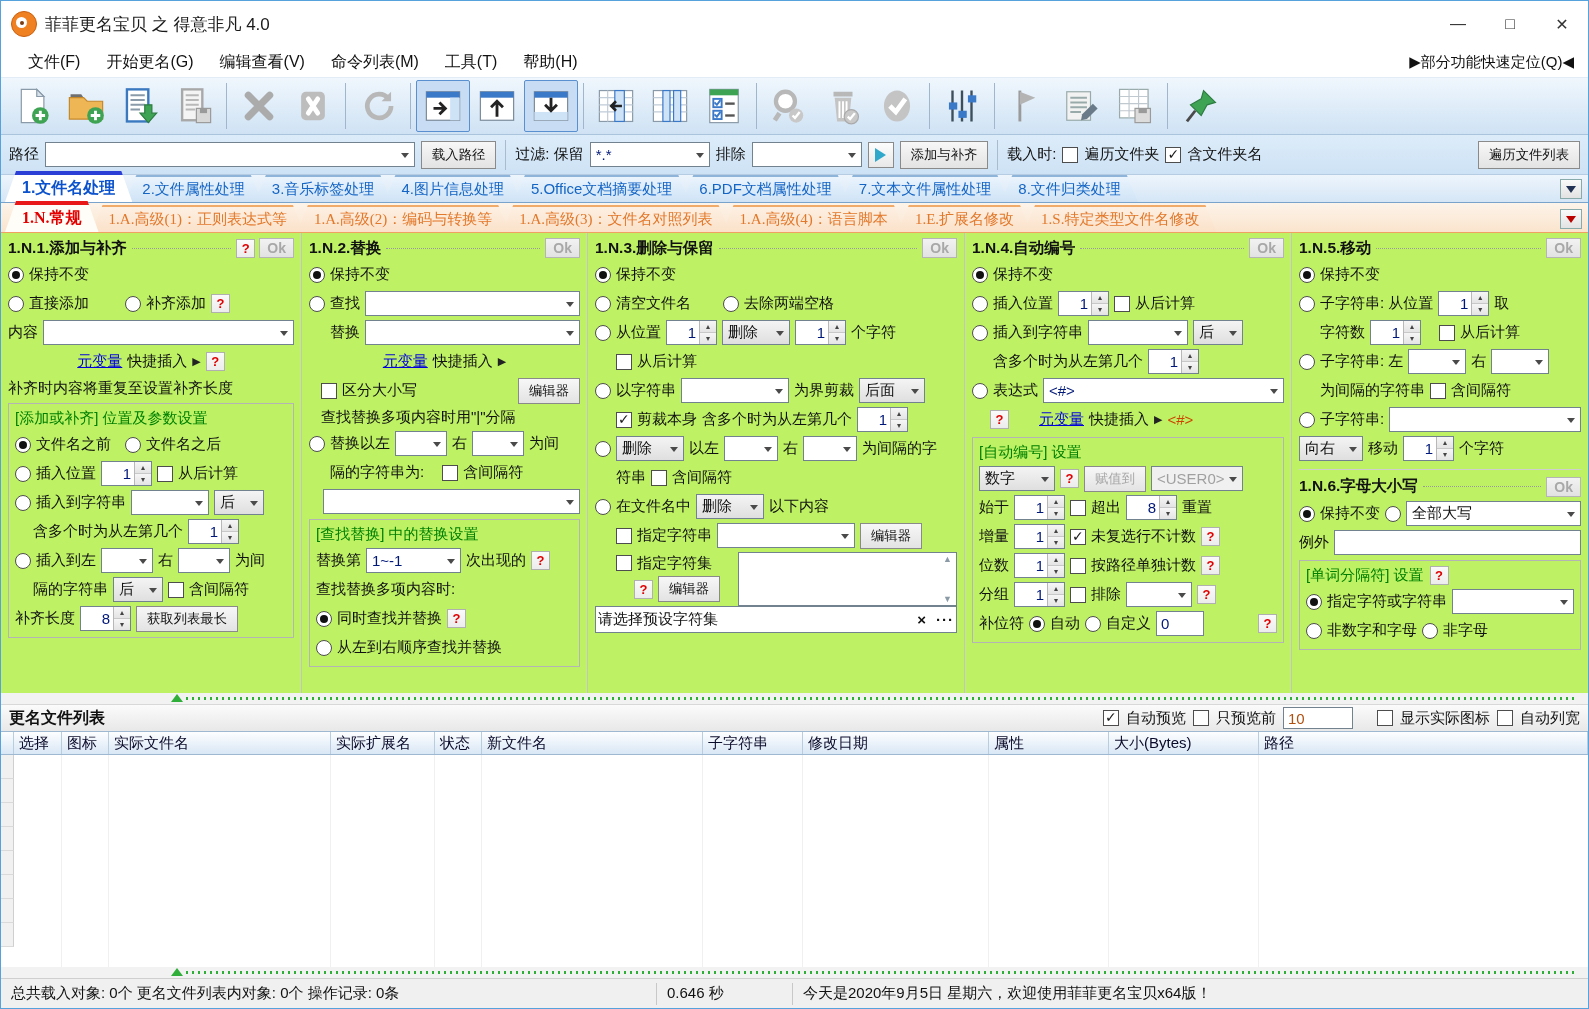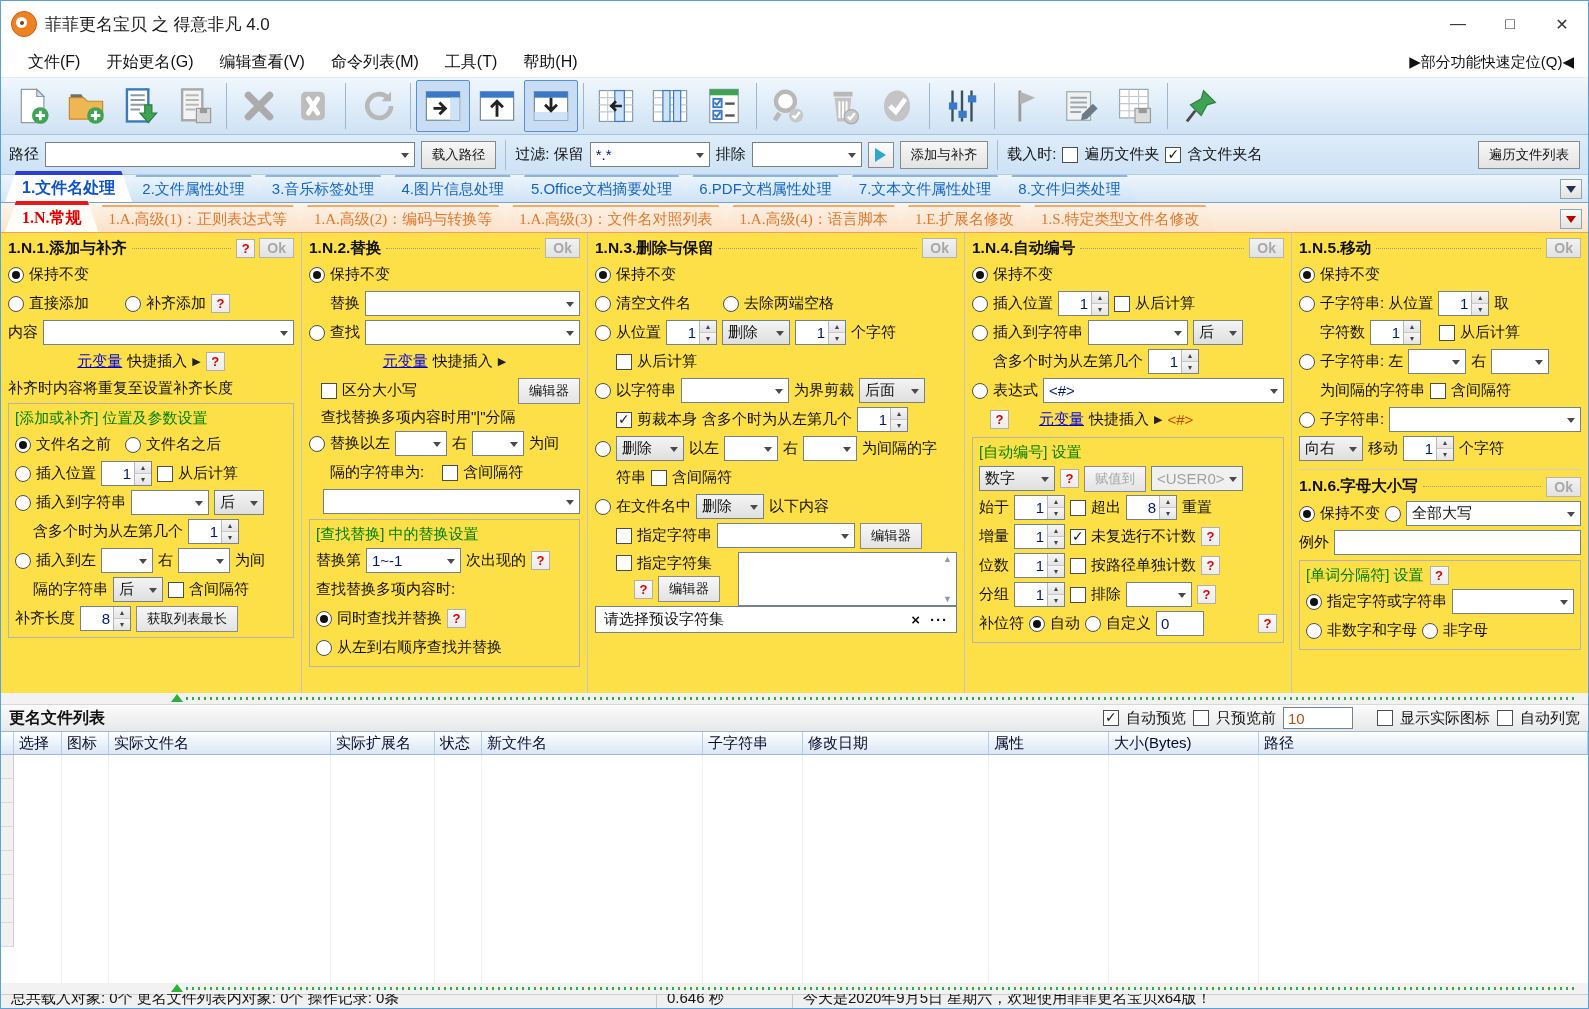--- a/index.html
+++ b/index.html
@@ -53,21 +53,21 @@
   .tab { position:relative; padding:3px 17px 3px; margin-right:-7px; clip-path:polygon(11px 0, calc(100% - 11px) 0, 100% 100%, 0 100%); white-space:nowrap; font-size:15px; }
   .t1 { background:linear-gradient(#eaf4fd,#cfe3f6); border-top:2px solid #8fb4da; color:#1565c5; }
   .t1.act { background:#ffffff; border-top:4px solid #2b3fd6; color:#0b52cc; font-weight:bold; z-index:2; font-size:16px; }
   .t2 { background:linear-gradient(#fdf0e3,#fbe1c9); border-top:2px solid #f0aa6a; color:#e2782a;font-family:Liberation Serif, serif; }
   .t2.act { background:#fffdf8; border-top:4px solid #e81818; color:#e20000; font-weight:bold; z-index:2; font-size:16px; }
   .tab-more { margin-left:auto; margin-bottom:3px; margin-right:6px; width:22px; height:20px; border:1px solid #8aa; background:linear-gradient(#fafafa,#e2e2e2); display:flex; align-items:center; justify-content:center; flex:none; }
   .tab-more::after { content:""; width:0; height:0; border:5px solid transparent; border-top:7px solid #b00; margin-top:6px; }
   .tabs1 .tab-more::after { border-top-color:#235; }
 
   
-  .panels { height:460px; flex:none; display:flex; background:#fde047; overflow:hidden; }
+  .panels { height:460px; flex:none; display:flex; background:#bef264; overflow:hidden; }
   .panel { padding:3px 7px 0; border-right:1px solid #c4c4c4; overflow:hidden; }
   .p-title { display:flex; align-items:center; font-weight:bold; font-size:15.5px; height:24px; }
   .dash { flex:1; border-top:1px dotted #9a9a9a; margin:0 5px; }
   .okbtn { border:1px solid #b5b5b5; background:linear-gradient(#f2f2f2,#e2e2e2); color:#a8a8a8; padding:0 7px; height:20px; font-size:14px; display:flex; align-items:center; flex:none; }
   .qbtn { border:1px solid #b0b0b0; background:linear-gradient(#fafafa,#ececec); color:#e00000; width:19px; height:19px; display:flex; align-items:center; justify-content:center; font-weight:bold; font-size:13px; flex:none; }
   .prow { display:flex; align-items:center; gap:5px; min-height:29px; white-space:nowrap; }
   .spin { display:flex; border:1px solid #72838f; background:#fff; height:25px; flex:none; }
   .spin .sval { width:32px; display:flex; align-items:center; justify-content:flex-end; padding-right:3px; color:#00187a; }
   .spin .ud { width:17px; border-left:1px solid #b8b8b8; display:flex; flex-direction:column; }
   .spin .ud span { flex:1; background:linear-gradient(#f6f6f6,#e4e4e4); font-size:8px; line-height:11px; text-align:center; color:#444; }
@@ -75,40 +75,40 @@
   .gbox { border:1px solid #b4b4b4; padding:2px 6px 4px; margin-top:3px; }
   .gtitle { color:#008000; font-size:15px; display:flex; align-items:center; gap:6px; min-height:24px; }
   .link { color:#0000dd; text-decoration:underline; }
   .note { color:#111; }
   .ctr { justify-content:center; }
   .arrowr { font-size:11px; color:#222; }
   .tag { color:#cc4400; }
   .tinput { height:25px; border:1px solid #72838f; background:#fff; padding:0 4px; color:#00187a; display:flex; align-items:center; }
   .ta { border:1px solid #72838f; background:#fff; height:54px; position:relative; }
   .ta .sc { position:absolute; right:1px; top:1px; bottom:1px; width:15px; display:flex; flex-direction:column; justify-content:space-between; align-items:center; color:#8a9aa6; font-size:9px; }
-  .preset { height:27px; border:1px solid #72838f; background:#fff; display:flex; align-items:center; padding:0 8px; gap:10px; }
+  .preset { height:27px; border:1px solid #72838f; background:#fff; display:flex; align-items:center; padding:0 2px; gap:10px; }
   .dis-btn { color:#a8a8a8; }
 
   
   .split { height:11px; flex:none; background:#f2f2f2; position:relative; }
   .split .dots { position:absolute; left:185px; right:10px; top:4px; height:3px; background-image:repeating-linear-gradient(90deg,#2fae3a 0 2px,transparent 2px 6px); }
   .split .grip { position:absolute; left:170px; top:1px; width:0; height:0; border-left:6px solid transparent; border-right:6px solid transparent; border-bottom:8px solid #2fae3a; }
 
   
   .listbar { height:27px; flex:none; background:linear-gradient(#fbfbfb,#e8e8e8); border-top:1px solid #d8d8d8; display:flex; align-items:center; padding:0 8px; gap:7px; }
   .listbar .title { font-weight:bold; font-size:16px; margin-right:auto; }
   .thead { height:24px; flex:none; display:flex; background:linear-gradient(#fdfeff,#d9e7f5); border-top:1px solid #9fb8d2; border-bottom:1px solid #9fb8d2; }
   .th { border-right:1px solid #b9cde1; padding:2px 5px 0; white-space:nowrap; overflow:hidden; font-size:15px; color:#0a0a2a; }
   .tbody { flex:1; background:#fff; display:flex; position:relative; overflow:hidden; }
   .gutter { width:13px; flex:none; display:flex; flex-direction:column; }
   .gcell { height:24px; background:#f1f1f1; border-bottom:1px solid #dadada; border-right:1px solid #cfcfcf; flex:none; }
   .bcol { border-right:1px solid #f0f0f0; height:100%; }
 
   
-  .statusbar { height:14px; flex:none; background:#f0f0f0; border-top:1px solid #cfcfcf; display:flex; align-items:flex-end; font-size:15px; }
+  .statusbar { height:30px; flex:none; background:#f0f0f0; border-top:1px solid #cfcfcf; display:flex; align-items:center; font-size:15px; }
   .seg { padding:0 10px; white-space:nowrap; overflow:hidden; }
   .ssep { width:1px; height:22px; background:#c8c8c8; flex:none; }
 
   .ic { display:block; }
 </style>
 </head>
 <body>
 
 <div class="app">
 
@@ -471,30 +471,30 @@
     <div class="panel" style="width:286px">
       <div class="p-title">
           <span>1.N.2.替换</span>
           <span class="dash"></span>
           <span class="okbtn">Ok</span>
         </div>
       <div class="prow">
           <span class="radio on"></span>
           <span>保持不变</span>
         </div>
+      <div class="prow">
+          <span class="radio"></span>
+          <span>查找</span>
+        <div class="combo" style="flex:1">
+            <span class="val"></span>
+            <span class="cv"></span>
+          </div>
+        </div>
       <div class="prow" style="padding-left:21px">
           <span>替换</span>
-        <div class="combo" style="flex:1">
-            <span class="val"></span>
-            <span class="cv"></span>
-          </div>
-        </div>
-      <div class="prow">
-          <span class="radio"></span>
-          <span>查找</span>
         <div class="combo" style="flex:1">
             <span class="val"></span>
             <span class="cv"></span>
           </div>
         </div>
       <div class="prow ctr">
           <span class="link">元变量</span>
           <span>快捷插入</span>
           <span class="arrowr">▶</span>
         </div>

